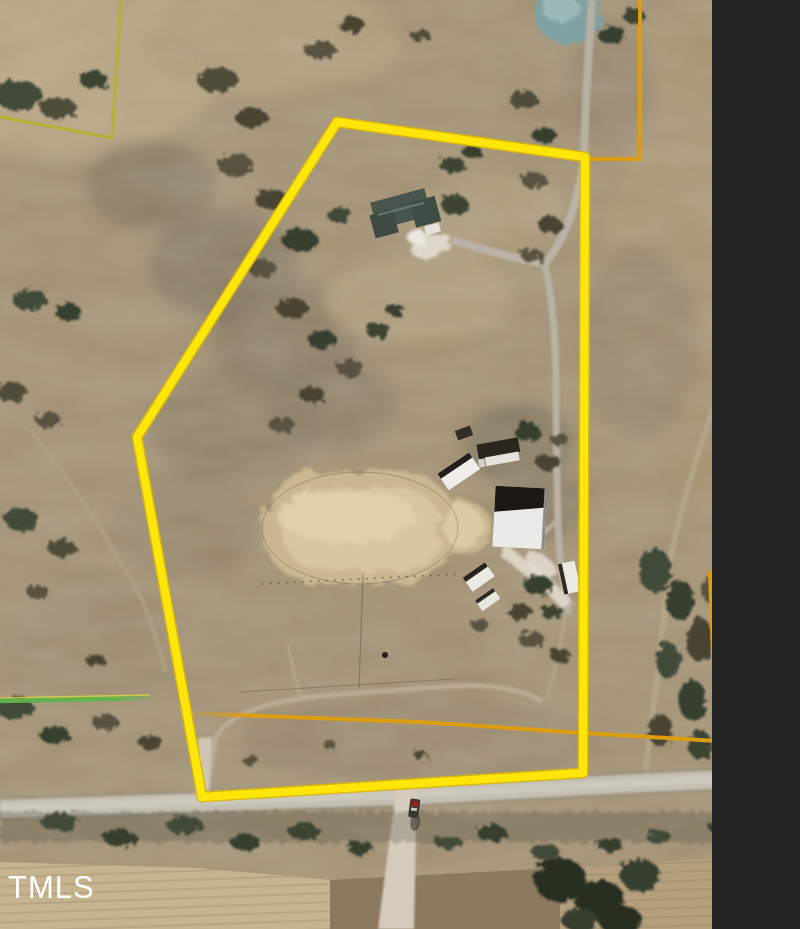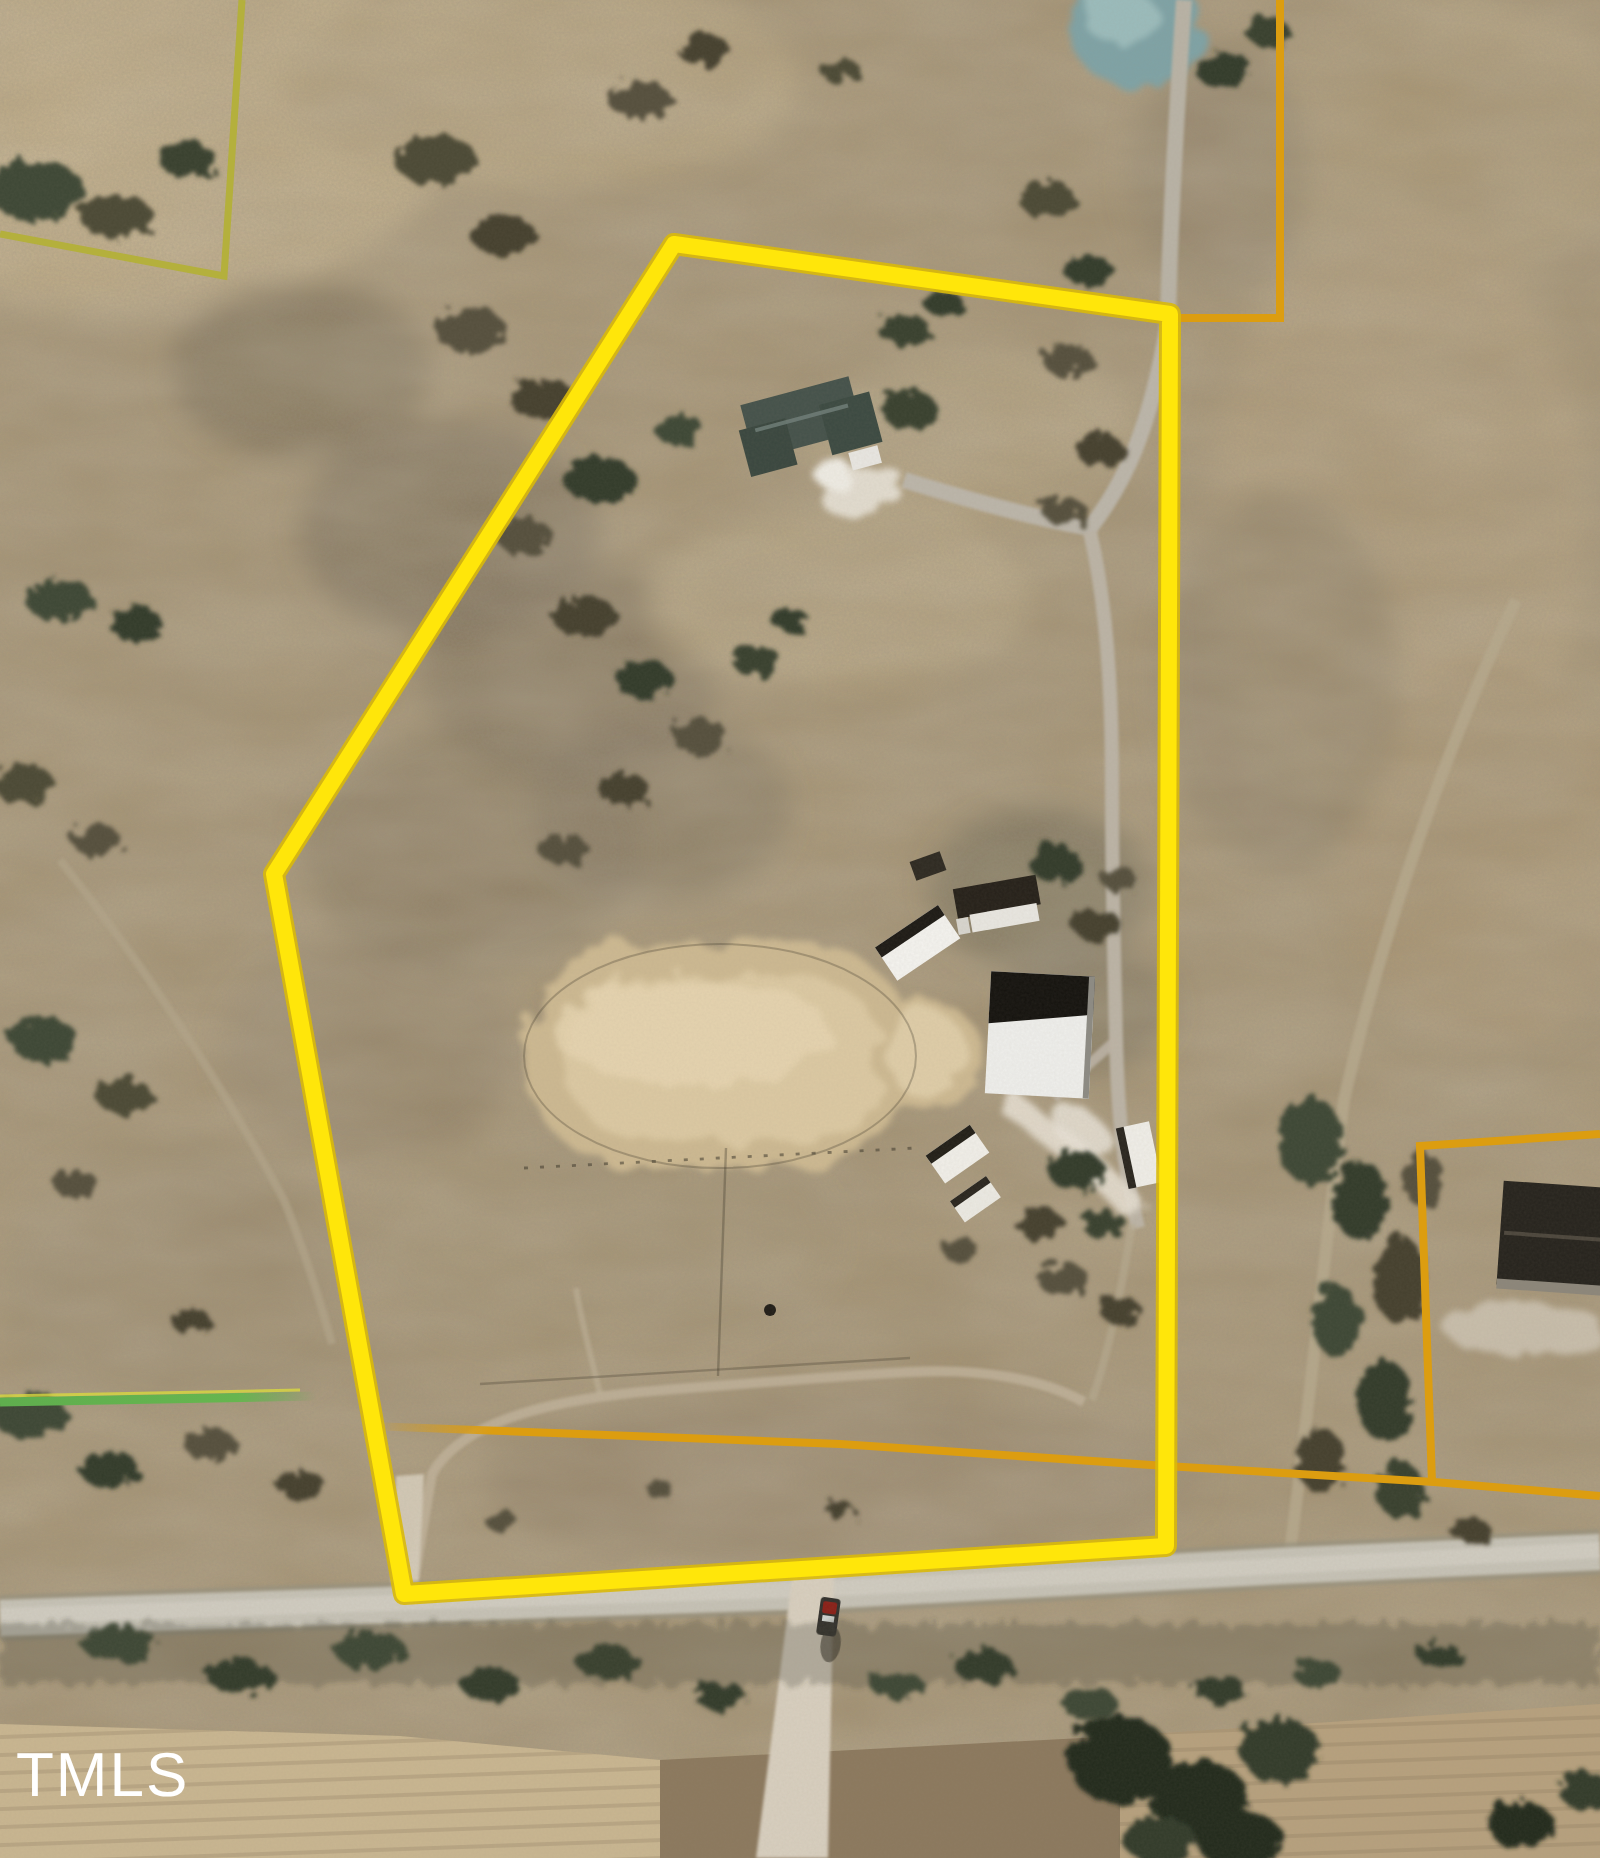--- a/index.html
+++ b/index.html
@@ -1,16 +1,16 @@
 <!DOCTYPE html>
 <html><head>
 <meta charset="utf-8">
 <style>
   html,body{margin:0;padding:0;background:#222;}
-  .map-wrap{position:relative;width:800px;height:929px;overflow:hidden;background:#d946ef;
+  .map-wrap{position:relative;width:712px;height:929px;overflow:hidden;background:#d946ef;
             font-family:"Liberation Sans",sans-serif;text-decoration:underline;}
   svg{display:block}
   .t1{fill:#3c4634}.t2{fill:#4c4836}.t3{fill:#303a2a}.t4{fill:#554f3c}
   .t5{fill:#23291e}.t6{fill:#443f2f}.t7{fill:#39412f}
   .watermark{font-family:"Liberation Sans",sans-serif;font-size:31px;letter-spacing:1px;}
 </style>
 </head>
 <body>
 
 <div class="map-wrap">

